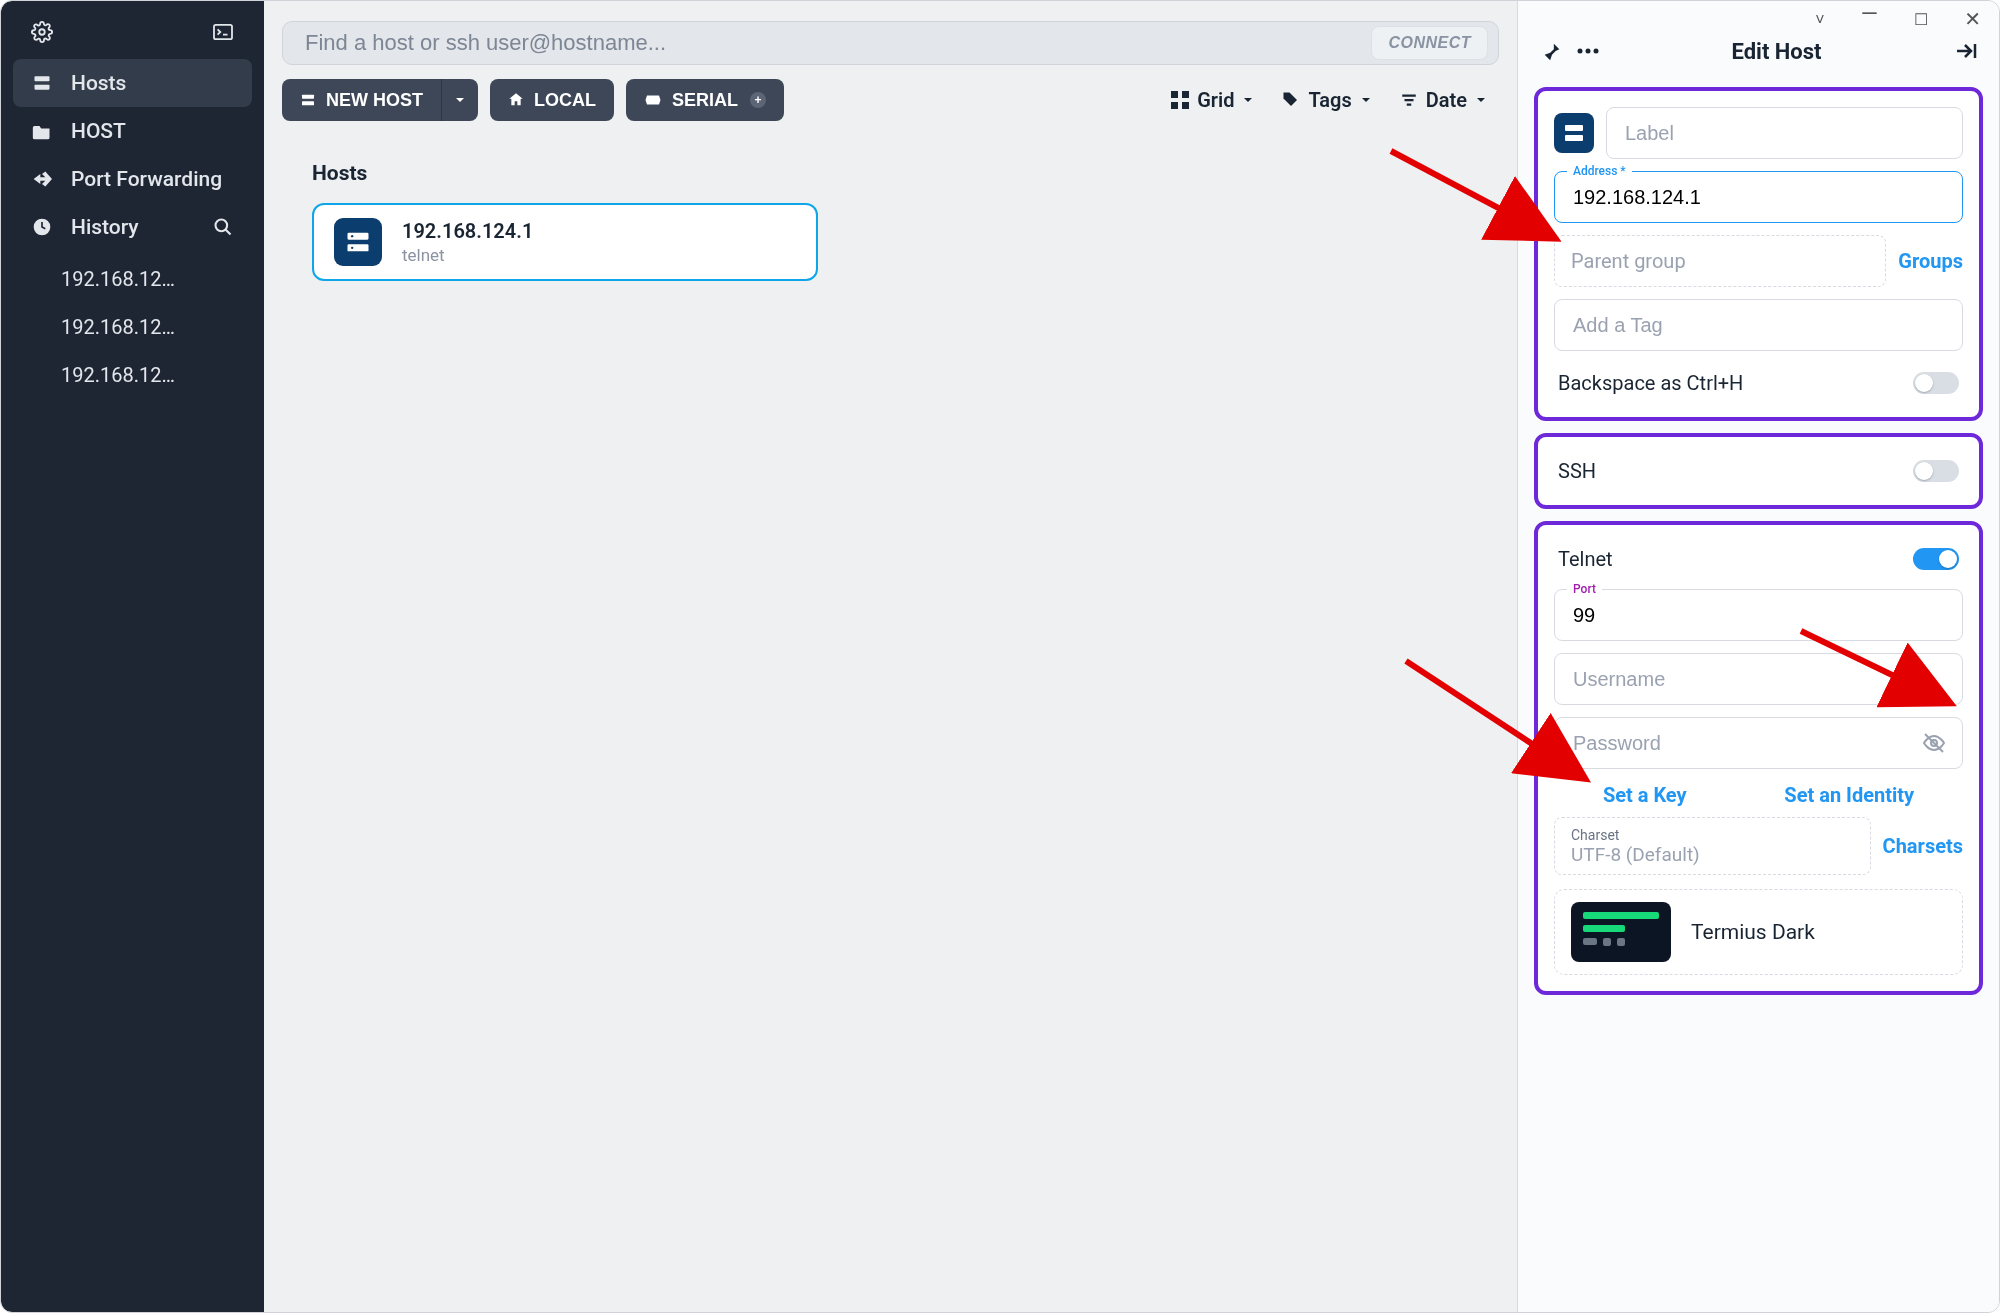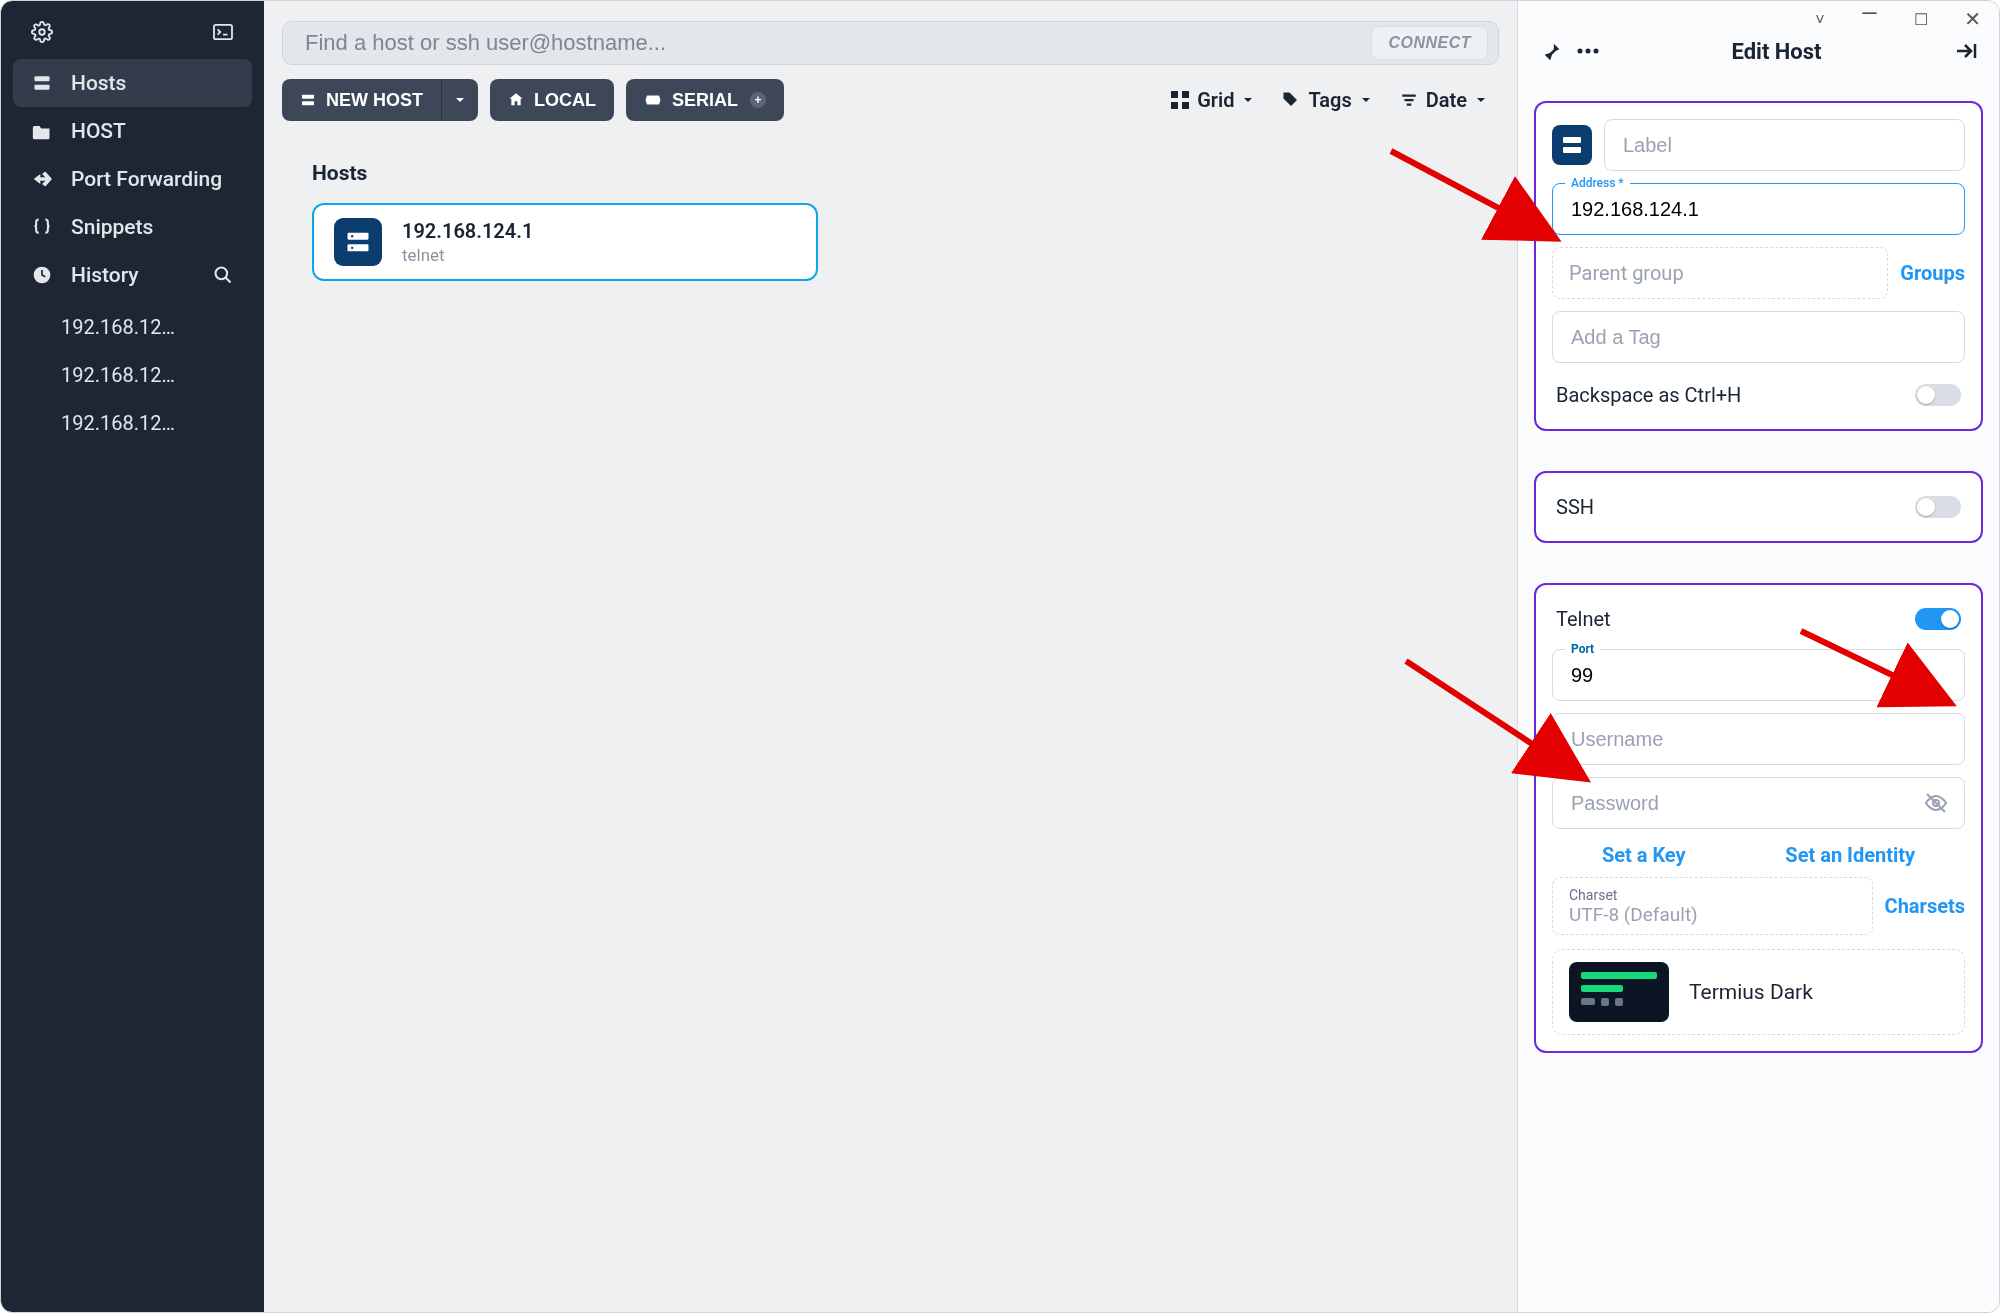--- a/index.html
+++ b/index.html
@@ -125,38 +125,38 @@
     height:24px;display:flex;justify-content:flex-end;align-items:center;gap:36px;padding:0 18px;color:#555;
     font-size:16px;margin-top:6px;
   }
   .titlebar span{cursor:pointer;}
   .panel-head{
     display:flex;align-items:center;padding:6px 20px 16px 20px;
   }
   .panel-title{flex:1;text-align:center;font-size:22px;font-weight:700;}
   .iconbtn{width:28px;height:28px;display:flex;align-items:center;justify-content:center;cursor:pointer;}
   .form-block{
-    margin:20px 16px;border:2px solid #6d28d9;border-radius:12px;background:#fff;padding:16px;
+    margin:6px 16px;border:4px solid #6d28d9;border-radius:12px;background:#fff;padding:16px;
   }
   .row{display:flex;align-items:center;gap:12px;}
   .row + .row{margin-top:12px;}
   .icon-square{
     width:40px;height:40px;border-radius:8px;background:#0b3d6f;display:flex;align-items:center;justify-content:center;flex-shrink:0;
   }
   .field{
     flex:1;border:1px solid var(--border);border-radius:8px;height:52px;display:flex;align-items:center;padding:0 16px;font-size:20px;color:var(--text);position:relative;background:#fff;
   }
   .field input{border:none;outline:none;width:100%;font-size:20px;background:transparent;}
   .field input::placeholder{color:#9aa2b1;}
   .field.dashed{border-style:dashed;color:#9aa2b1;}
   .field.focused{border:1.5px solid var(--accent-strong);}
   .float-label{
     position:absolute;top:-8px;left:12px;background:#fff;padding:0 6px;font-size:12px;color:var(--accent-strong);font-weight:500;
   }
-  .float-label.plain{color:#0369a1;font-weight:bold;}
+  .float-label.plain{color:#a21caf;}
   .link{color:var(--accent-strong);font-size:20px;font-weight:700;cursor:pointer;}
   .toggle-row{display:flex;align-items:center;justify-content:space-between;font-size:20px;padding:6px 4px;}
   .toggle{width:46px;height:22px;border-radius:11px;background:#d9dee5;position:relative;cursor:pointer;}
   .toggle::after{content:"";position:absolute;width:18px;height:18px;border-radius:50%;background:#fff;top:2px;left:2px;box-shadow:0 1px 2px rgba(0,0,0,.25);}
   .toggle.on{background:#2196f3;}
   .toggle.on::after{left:26px;}
   .links-row{display:flex;justify-content:space-around;margin-top:14px;}
   .theme-card{
     margin-top:14px;border:1px dashed var(--border);border-radius:10px;padding:12px 16px;display:flex;align-items:center;gap:20px;
   }
@@ -213,28 +213,20 @@
       </span>
       <span>HOST</span>
     </div>
     <div class="side-item">
       <span class="side-ico">
         <svg width="20" height="16" viewBox="0 0 24 18" fill="currentColor">
             <path d="M2 9l8-6v4h6l-4-4 4-3 8 9-8 9-4-3 4-4h-6v4z"></path>
           </svg>
       </span>
       <span>Port Forwarding</span>
-    </div>
-    <div class="side-item">
-      <span class="side-ico">
-        <svg width="20" height="20" viewBox="0 0 24 24" fill="none" stroke="currentColor" stroke-width="2.5">
-            <path d="M8 3c-2 0-3 1-3 3v3c0 1-1 2-2 2 1 0 2 1 2 2v3c0 2 1 3 3 3M16 3c2 0 3 1 3 3v3c0 1 1 2 2 2-1 0-2 1-2 2v3c0 2-1 3-3 3"></path>
-          </svg>
-      </span>
-      <span>Snippets</span>
     </div>
     <div class="side-item">
       <span class="side-ico">
         <svg width="20" height="20" viewBox="0 0 24 24" fill="currentColor">
             <circle cx="12" cy="12" r="10"></circle>
             <path d="M12 6v6l4 2" stroke="#1e2533" stroke-width="2" fill="none"></path>
           </svg>
       </span>
       <span>History</span>
       <span class="spacer"></span>

